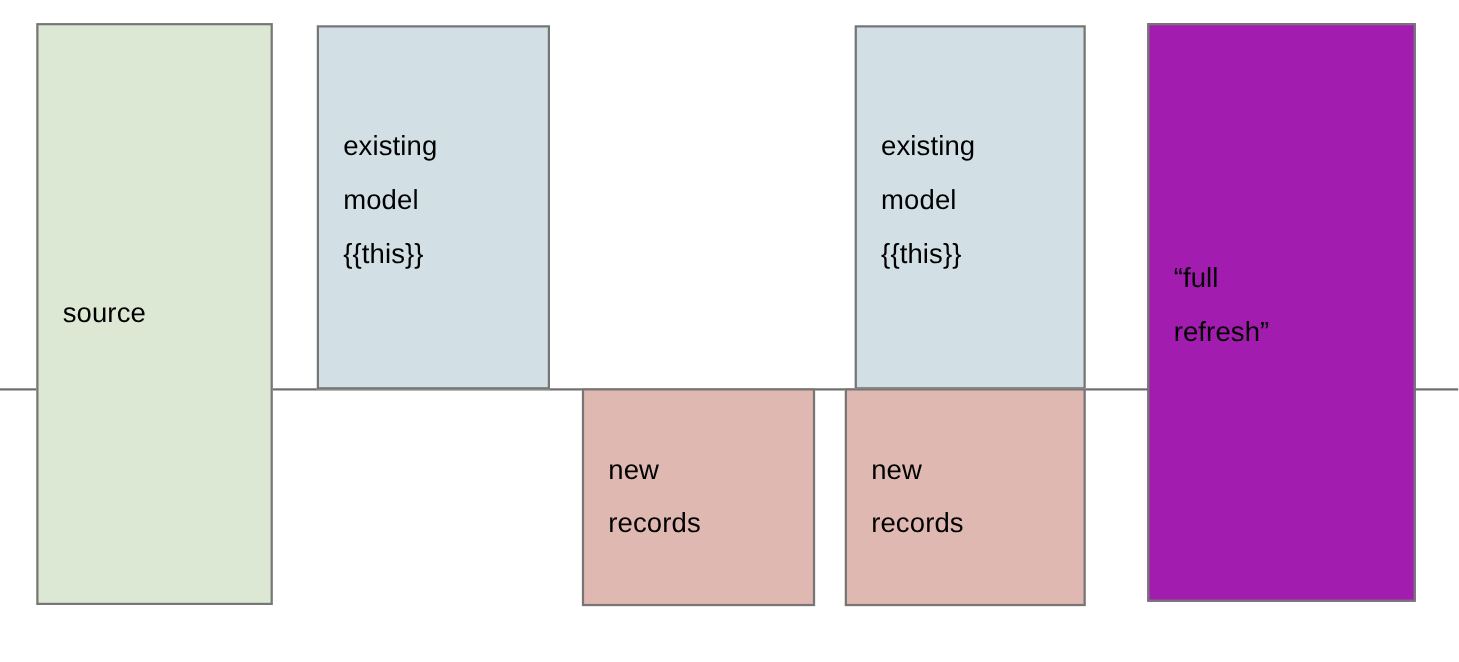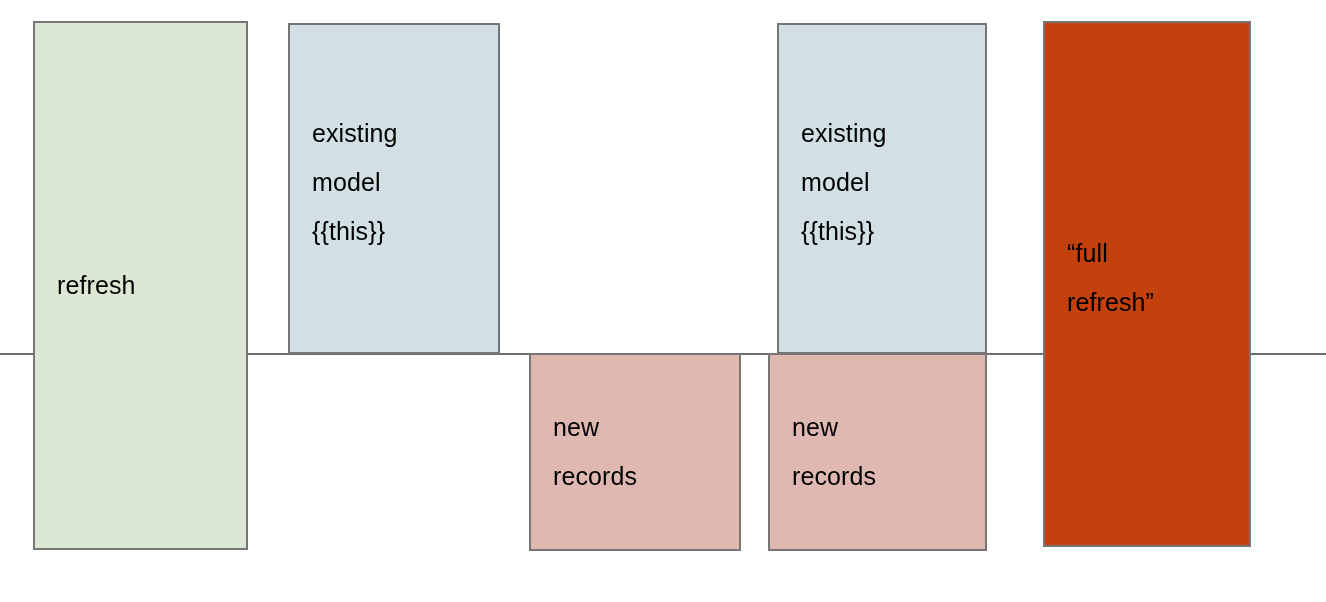--- a/index.html
+++ b/index.html
@@ -43,42 +43,42 @@
     letter-spacing: 0.1px;
     white-space: pre-line;
     text-align: left;
   }
   
   .box-source       { left: 33px;   top: 21px;  width: 215px; height: 529px; background: #dde8d4; }
   .box-model-1      { left: 288px;  top: 23px;  width: 212px; height: 331px; background: #d2dfe4; }
   .box-model-2      { left: 777px;  top: 23px;  width: 210px; height: 331px; background: #d2dfe4; }
   .box-new-1        { left: 529px;  top: 353px; width: 212px; height: 198px; background: #dfb9b1; }
   .box-new-2        { left: 768px;  top: 353px; width: 219px; height: 198px; background: #dfb9b1; }
-  .box-full-refresh { left: 1043px; top: 21px;  width: 208px; height: 526px; background: #c2410c; }
+  .box-full-refresh { left: 1043px; top: 21px;  width: 244px; height: 526px; background: #a21caf; }
 
   
   .box-source .label       { margin-top: 0px; }
   .box-model-1 .label,
   .box-model-2 .label      { margin-top: -12px; }
   .box-full-refresh .label { margin-top: -12px; }
 
   
   .box-source, .box-full-refresh { z-index: 3; }
   .box-model-1, .box-model-2, .box-new-1, .box-new-2 { z-index: 2; }
   .baseline { z-index: 1; }
 </style>
 </head>
 <body>
 
 <div id="canvas">
 
   <div class="baseline"></div>
 
   <div class="box box-source">
-    <div class="label">refresh</div>
+    <div class="label">source</div>
   </div>
 
   <div class="box box-model-1">
     <div class="label">existing
 model
 {{this}}</div>
   </div>
 
   <div class="box box-new-1">
     <div class="label">new

